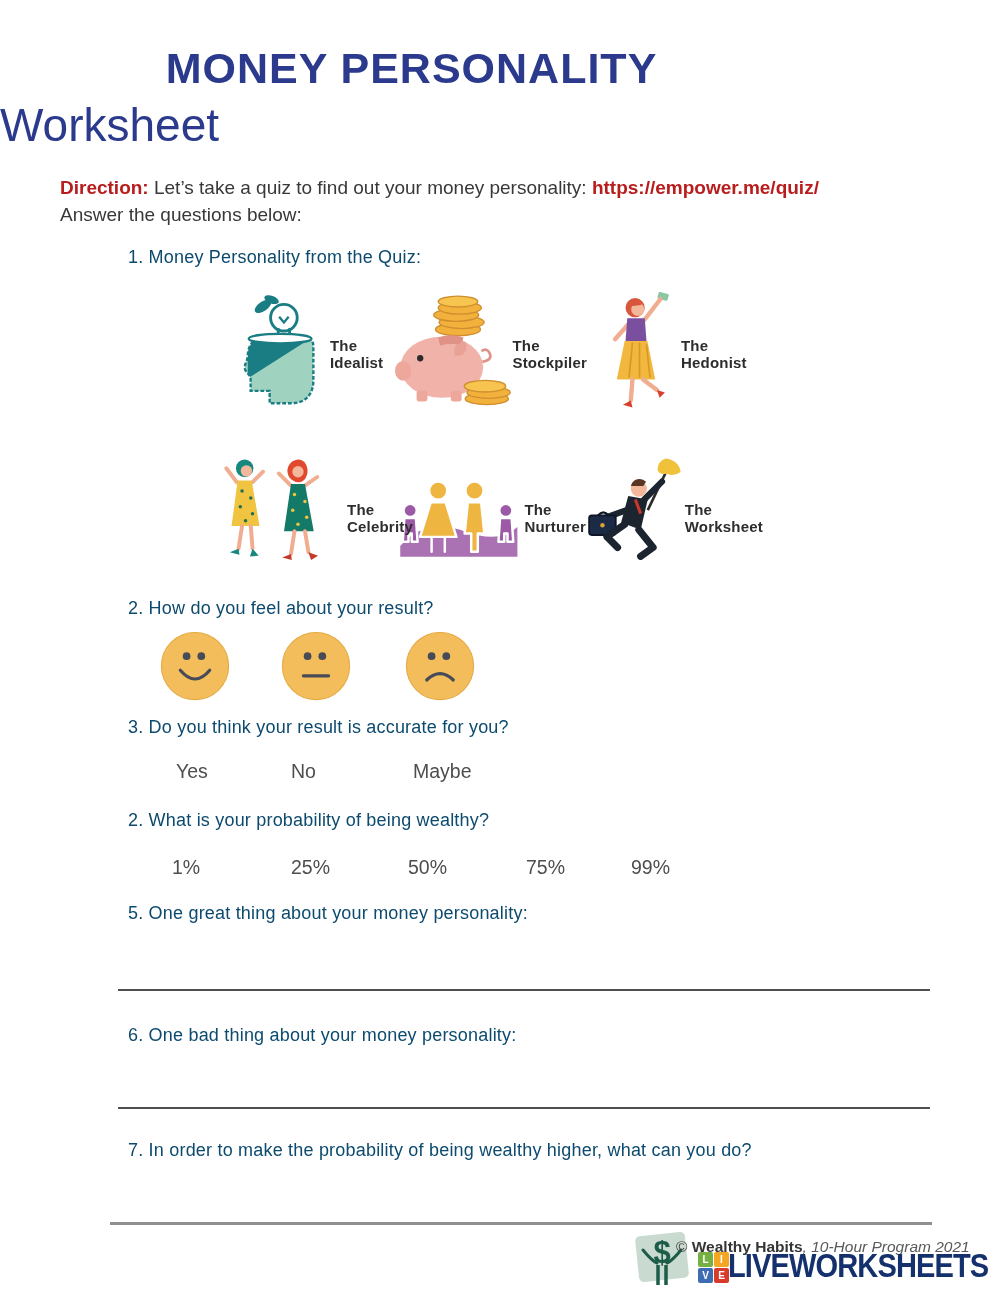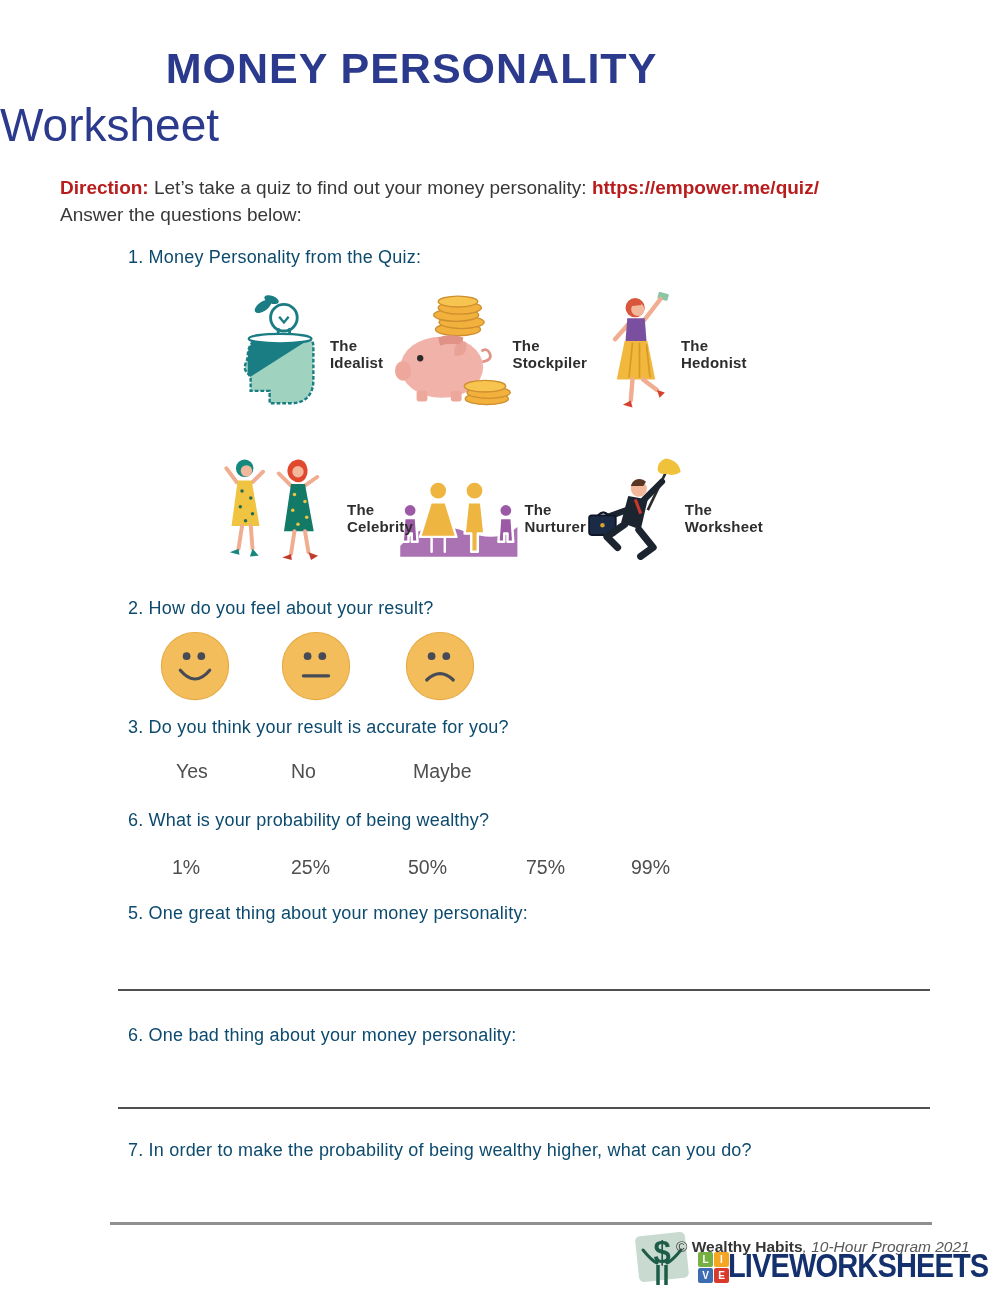--- a/index.html
+++ b/index.html
@@ -232,21 +232,21 @@
     <circle cx="38" cy="36" r="5.5" fill="#464b57"></circle>
       <circle cx="59" cy="36" r="5.5" fill="#464b57"></circle>
     <path d="M31 70 Q50 52 69 70" fill="none" stroke="#464b57" stroke-width="4.5" stroke-linecap="round"></path>
   </svg>
 
   <div class="abs q" style="top:717px">3. Do you think your result is accurate for you?</div>
   <span class="abs opt" style="left:176px;top:760px">Yes</span>
   <span class="abs opt" style="left:291px;top:760px">No</span>
   <span class="abs opt" style="left:413px;top:760px">Maybe</span>
 
-  <div class="abs q" style="top:810px">6. What is your probability of being wealthy?</div>
+  <div class="abs q" style="top:810px">2. What is your probability of being wealthy?</div>
   <span class="abs opt" style="left:172px;top:856px">1%</span>
   <span class="abs opt" style="left:291px;top:856px">25%</span>
   <span class="abs opt" style="left:408px;top:856px">50%</span>
   <span class="abs opt" style="left:526px;top:856px">75%</span>
   <span class="abs opt" style="left:631px;top:856px">99%</span>
 
   <div class="abs q" style="top:903px">5. One great thing about your money personality:</div>
   <div class="abs ansline" style="left:118px;top:989px;width:812px"></div>
 
   <div class="abs q" style="top:1025px">6. One bad thing about your money personality:</div>

